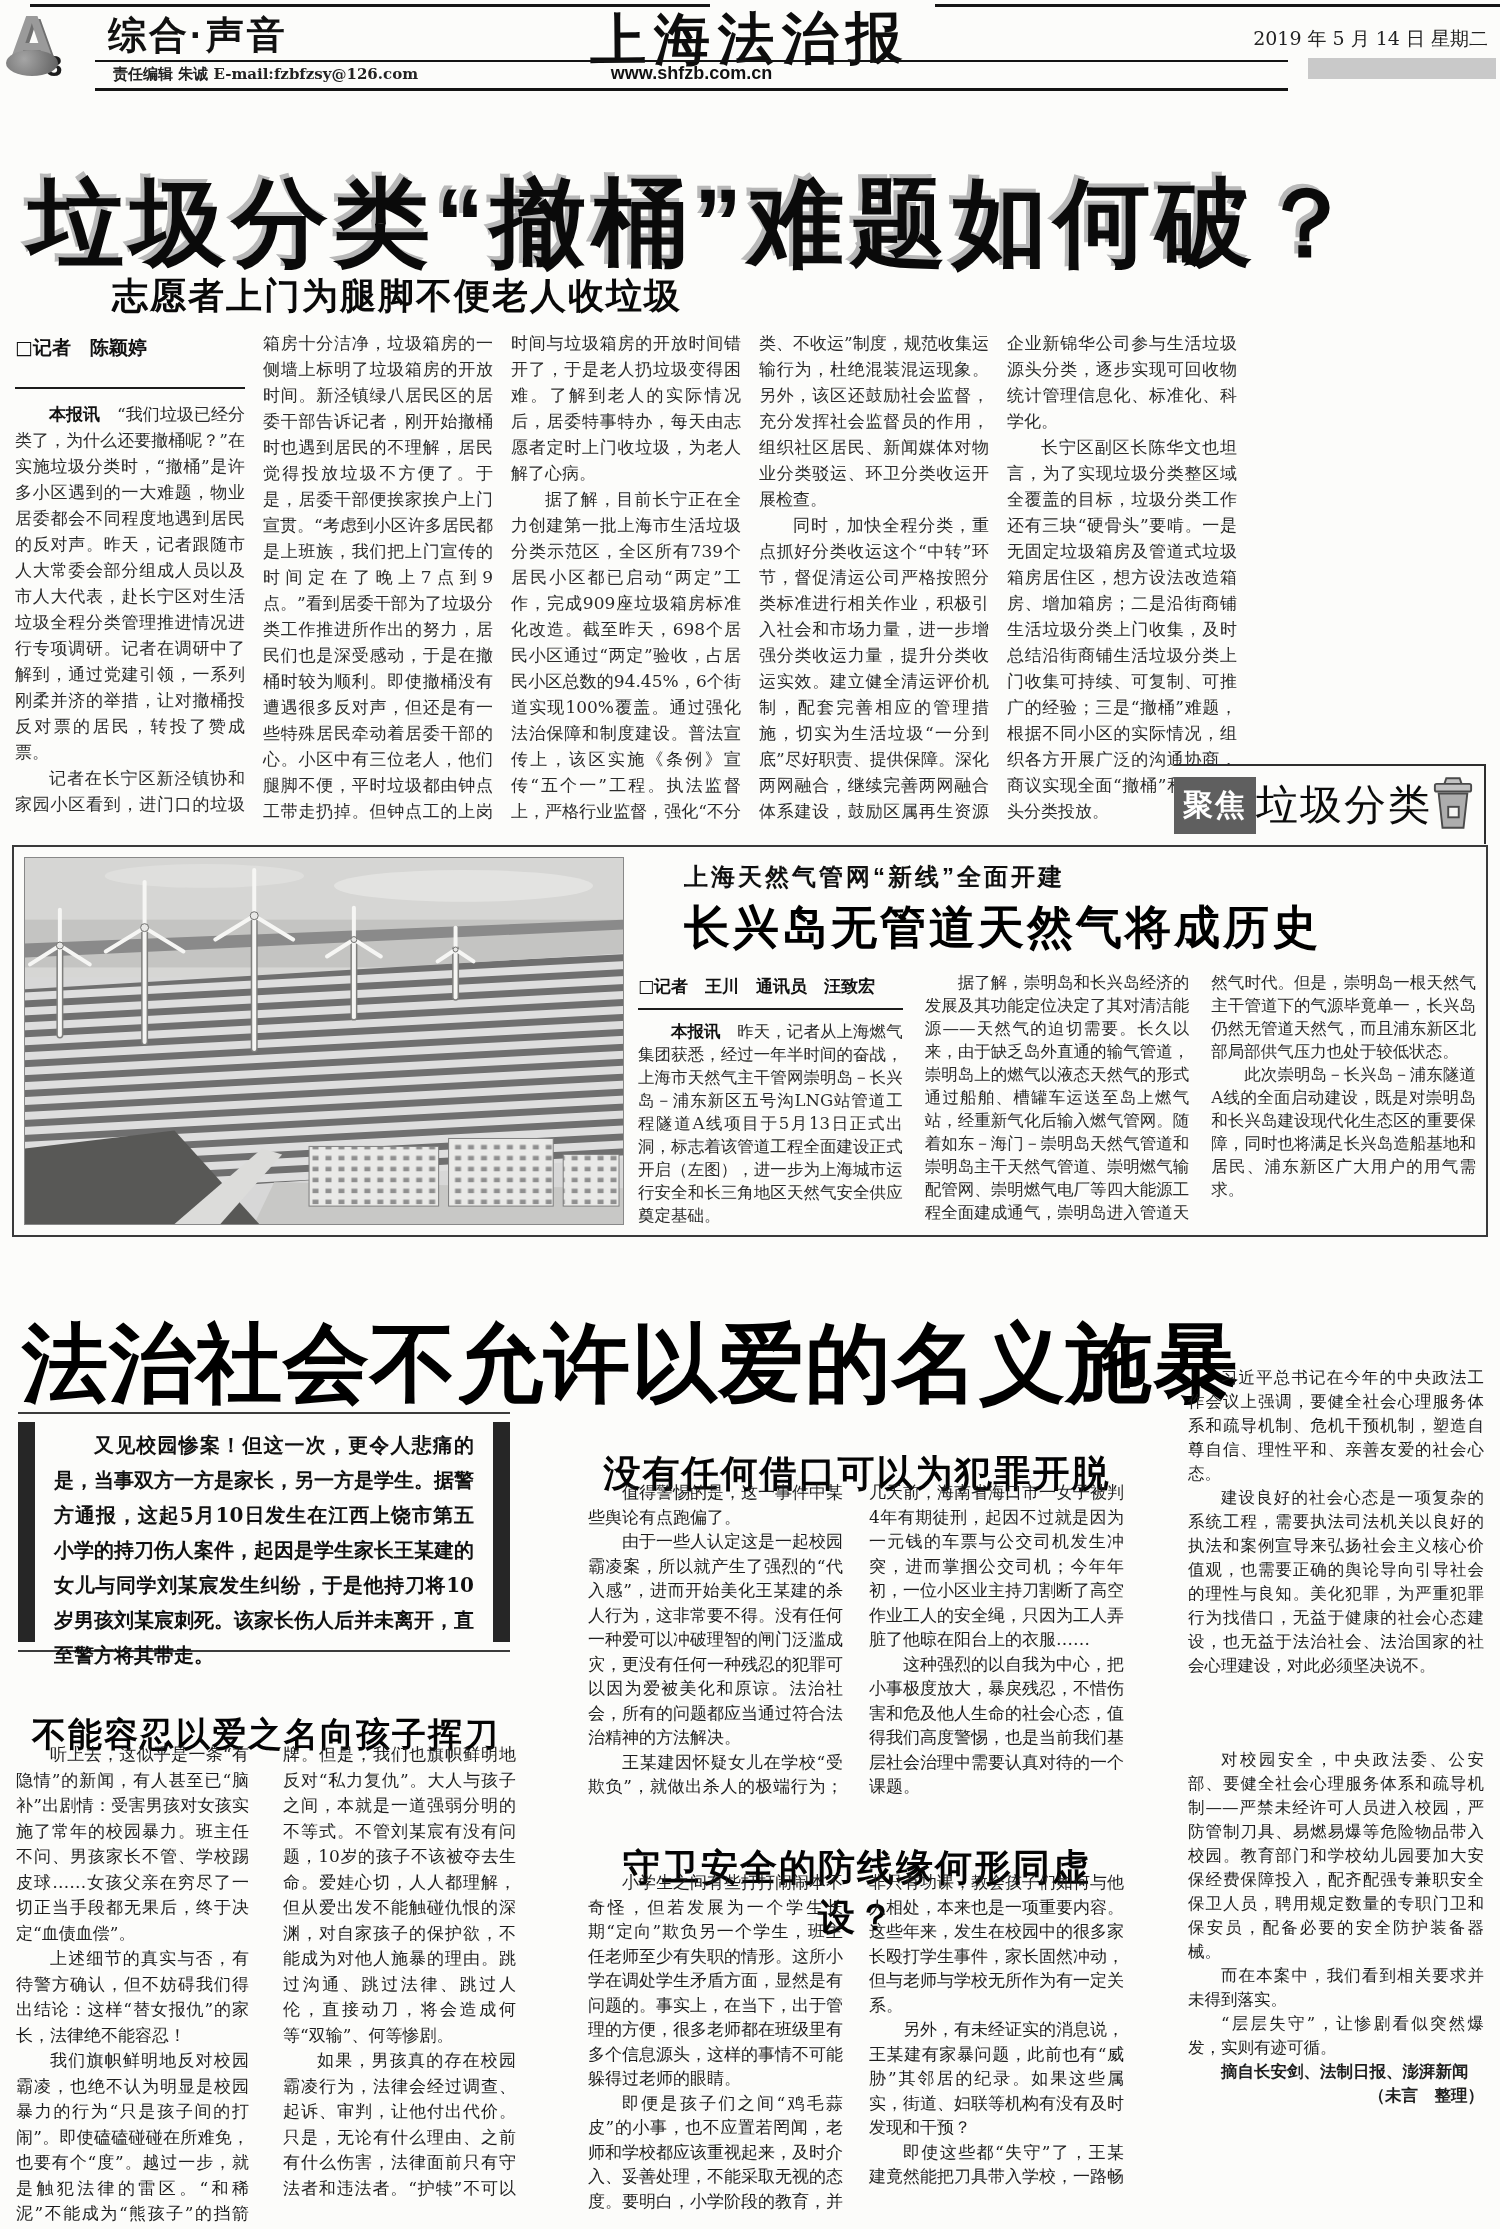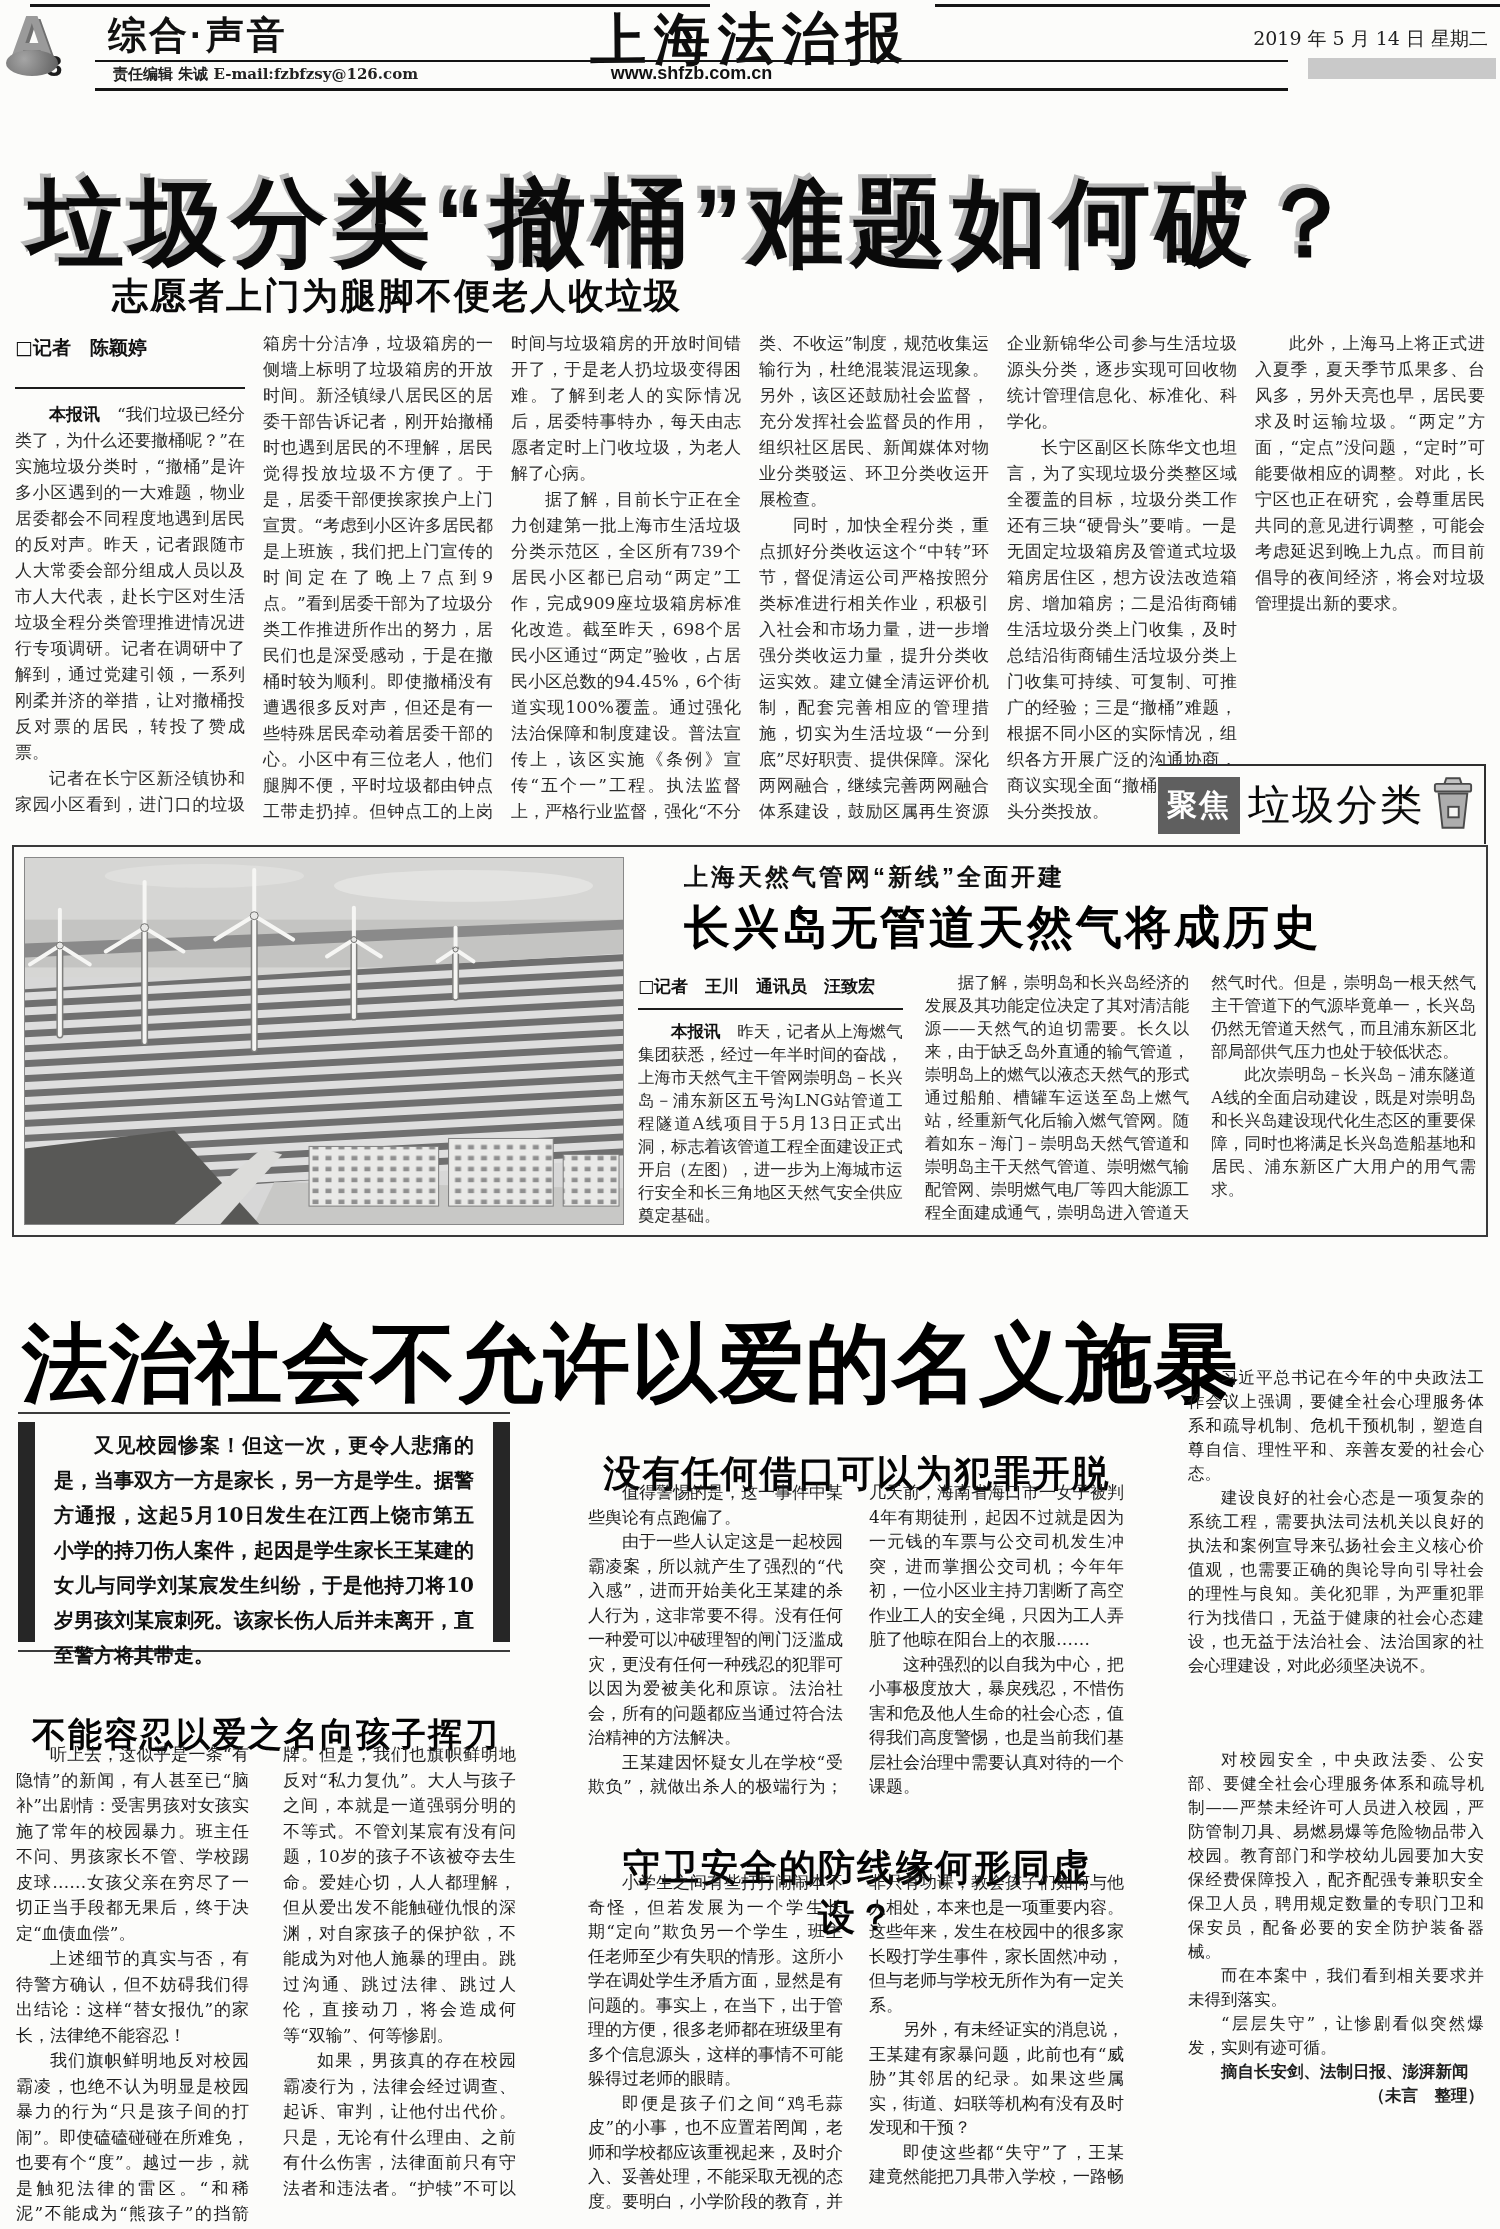--- a/index.html
+++ b/index.html
@@ -32,21 +32,21 @@
   .lead-subhead{position:absolute;left:112px;top:242px;font-weight:800;font-size:36px;letter-spacing:2px;color:#090909;}
   .lead-cols{position:absolute;left:15px;top:330px;width:1470px;height:505px;
              column-count:6;column-gap:18px;column-fill:auto;overflow:hidden;
              font-size:17px;line-height:26px;text-align:justify;color:#2b2b2b;}
   .byline{font-weight:700;font-size:19px;text-indent:0;border-bottom:2px solid #1c1c1c;
           padding:4px 0 27px 0;margin:0 0 12px 0;color:#111;}
   p.art{margin:0;text-indent:2em;}
   .lead-tag{font-weight:700;color:#111;}
   
   .focus-badge{position:absolute;right:14px;top:764px;height:66px;background:#fcfcfa;
-               display:flex;align-items:center;gap:8px;padding:6px 10px 6px 0;
+               display:flex;align-items:center;padding:6px 10px 6px 0;
                border-top:2px solid #2e2e2e;border-right:2px solid #2e2e2e;}
   .focus-tag{background:#5f5f5f;color:#fff;font-family:"Liberation Sans",sans-serif;
              font-weight:900;font-size:30px;padding:8px 9px;letter-spacing:2px;}
   .focus-topic{font-family:"Liberation Sans",sans-serif;font-weight:400;font-size:42px;
                letter-spacing:2px;color:#0b0b0b;}
   
   .midbox{position:absolute;left:12px;top:845px;width:1476px;height:392px;border:2px solid #3a3a3a;
           box-sizing:border-box;background:#fcfcfa;display:flex;padding:10px;gap:14px;}
   .photo{flex:0 0 600px;height:100%;border:1px solid #888;box-sizing:border-box;background:#d7d7d7;}
   .photo svg{display:block;width:100%;height:100%;}
@@ -103,21 +103,20 @@
   <h1 class="lead-headline sans">垃圾分类“撤桶”难题如何破？</h1>
   <h2 class="lead-subhead sans">志愿者上门为腿脚不便老人收垃圾</h2>
 
   <div class="lead-cols">
     <div class="byline">□记者　陈颖婷</div>
     <p class="art"><b class="lead-tag">本报讯</b><span>　“我们垃圾已经分类了，为什么还要撤桶呢？”在实施垃圾分类时，“撤桶”是许多小区遇到的一大难题，物业居委都会不同程度地遇到居民的反对声。昨天，记者跟随市人大常委会部分组成人员以及市人大代表，赴长宁区对生活垃圾全程分类管理推进情况进行专项调研。记者在调研中了解到，通过党建引领，一系列刚柔并济的举措，让对撤桶投反对票的居民，转投了赞成票。</span></p>
     <p class="art">记者在长宁区新泾镇协和家园小区看到，进门口的垃圾箱房十分洁净，垃圾箱房的一侧墙上标明了垃圾箱房的开放时间。新泾镇绿八居民区的居委干部告诉记者，刚开始撤桶时也遇到居民的不理解，居民觉得投放垃圾不方便了。于是，居委干部便挨家挨户上门宣贯。“考虑到小区许多居民都是上班族，我们把上门宣传的时间定在了晚上7点到9点。”看到居委干部为了垃圾分类工作推进所作出的努力，居民们也是深受感动，于是在撤桶时较为顺利。即使撤桶没有遭遇很多反对声，但还是有一些特殊居民牵动着居委干部的心。小区中有三位老人，他们腿脚不便，平时垃圾都由钟点工带走扔掉。但钟点工的上岗时间与垃圾箱房的开放时间错开了，于是老人扔垃圾变得困难。了解到老人的实际情况后，居委特事特办，每天由志愿者定时上门收垃圾，为老人解了心病。</p>
     <p class="art">据了解，目前长宁正在全力创建第一批上海市生活垃圾分类示范区，全区所有739个居民小区都已启动“两定”工作，完成909座垃圾箱房标准化改造。截至昨天，698个居民小区通过“两定”验收，占居民小区总数的94.45%，6个街道实现100%覆盖。通过强化法治保障和制度建设。普法宣传上，该区实施《条例》宣传“五个一”工程。执法监督上，严格行业监督，强化“不分类、不收运”制度，规范收集运输行为，杜绝混装混运现象。另外，该区还鼓励社会监督，充分发挥社会监督员的作用，组织社区居民、新闻媒体对物业分类驳运、环卫分类收运开展检查。</p>
     <p class="art">同时，加快全程分类，重点抓好分类收运这个“中转”环节，督促清运公司严格按照分类标准进行相关作业，积极引入社会和市场力量，进一步增强分类收运力量，提升分类收运实效。建立健全清运评价机制，配套完善相应的管理措施，切实为生活垃圾“一分到底”尽好职责、提供保障。深化两网融合，继续完善两网融合体系建设，鼓励区属再生资源企业新锦华公司参与生活垃圾源头分类，逐步实现可回收物统计管理信息化、标准化、科学化。</p>
     <p class="art">长宁区副区长陈华文也坦言，为了实现垃圾分类整区域全覆盖的目标，垃圾分类工作还有三块“硬骨头”要啃。一是无固定垃圾箱房及管道式垃圾箱房居住区，想方设法改造箱房、增加箱房；二是沿街商铺生活垃圾分类上门收集，及时总结沿街商铺生活垃圾分类上门收集可持续、可复制、可推广的经验；三是“撤桶”难题，根据不同小区的实际情况，组织各方开展广泛的沟通协商，商议实现全面“撤桶”和自觉源头分类投放。</p>
-    <p class="art">此外，上海马上将正式进入夏季，夏天季节瓜果多、台风多，另外天亮也早，居民要求及时运输垃圾。“两定”方面，“定点”没问题，“定时”可能要做相应的调整。对此，长宁区也正在研究，会尊重居民共同的意见进行调整，可能会考虑延迟到晚上九点。而目前倡导的夜间经济，将会对垃圾管理提出新的要求。</p>
   </div>
 
   <div class="focus-badge">
     <span class="focus-tag">聚焦</span>
     <span class="focus-topic">垃圾分类</span>
     <span>
       <svg width="42" height="56" viewBox="0 0 44 56">
         <polygon points="15,2 29,2 31,8 13,8" fill="#c2c2c2" stroke="#4a4a4a" stroke-width="2"></polygon>
         <rect x="3" y="8" width="38" height="8" rx="2" fill="#c2c2c2" stroke="#4a4a4a" stroke-width="2"></rect>
         <path d="M7,18 L37,18 L33,54 L11,54 Z" fill="#adadad" stroke="#4a4a4a" stroke-width="2"></path>

